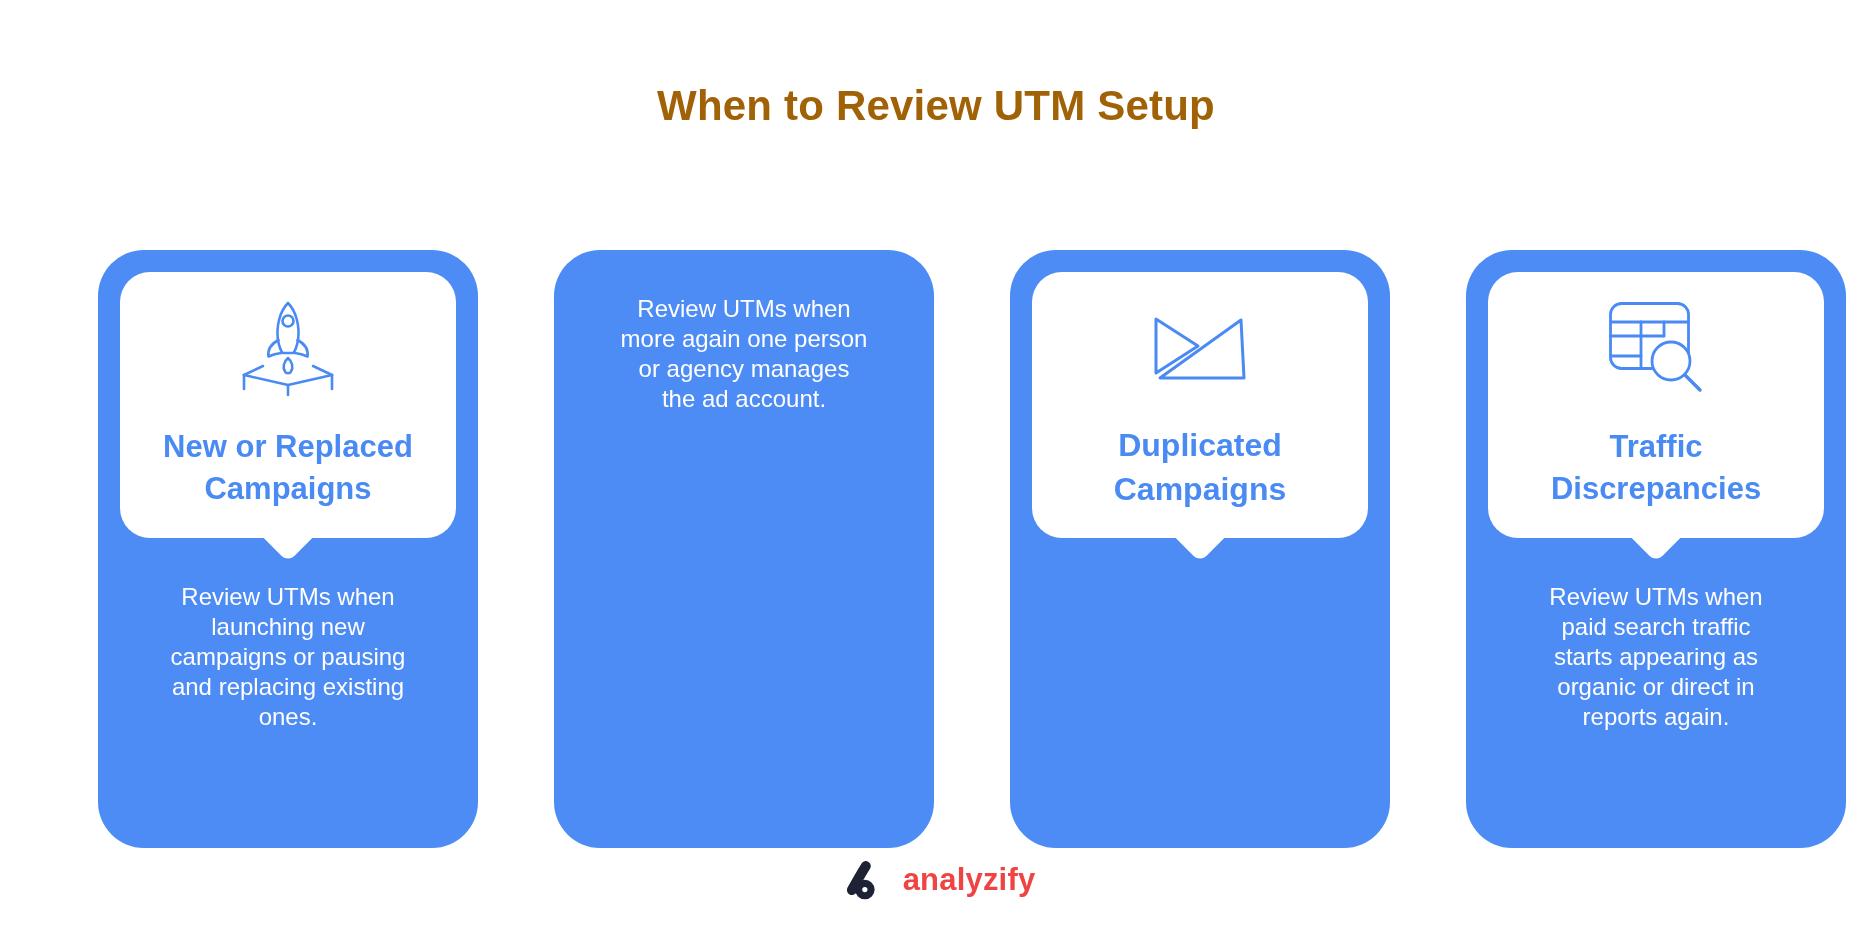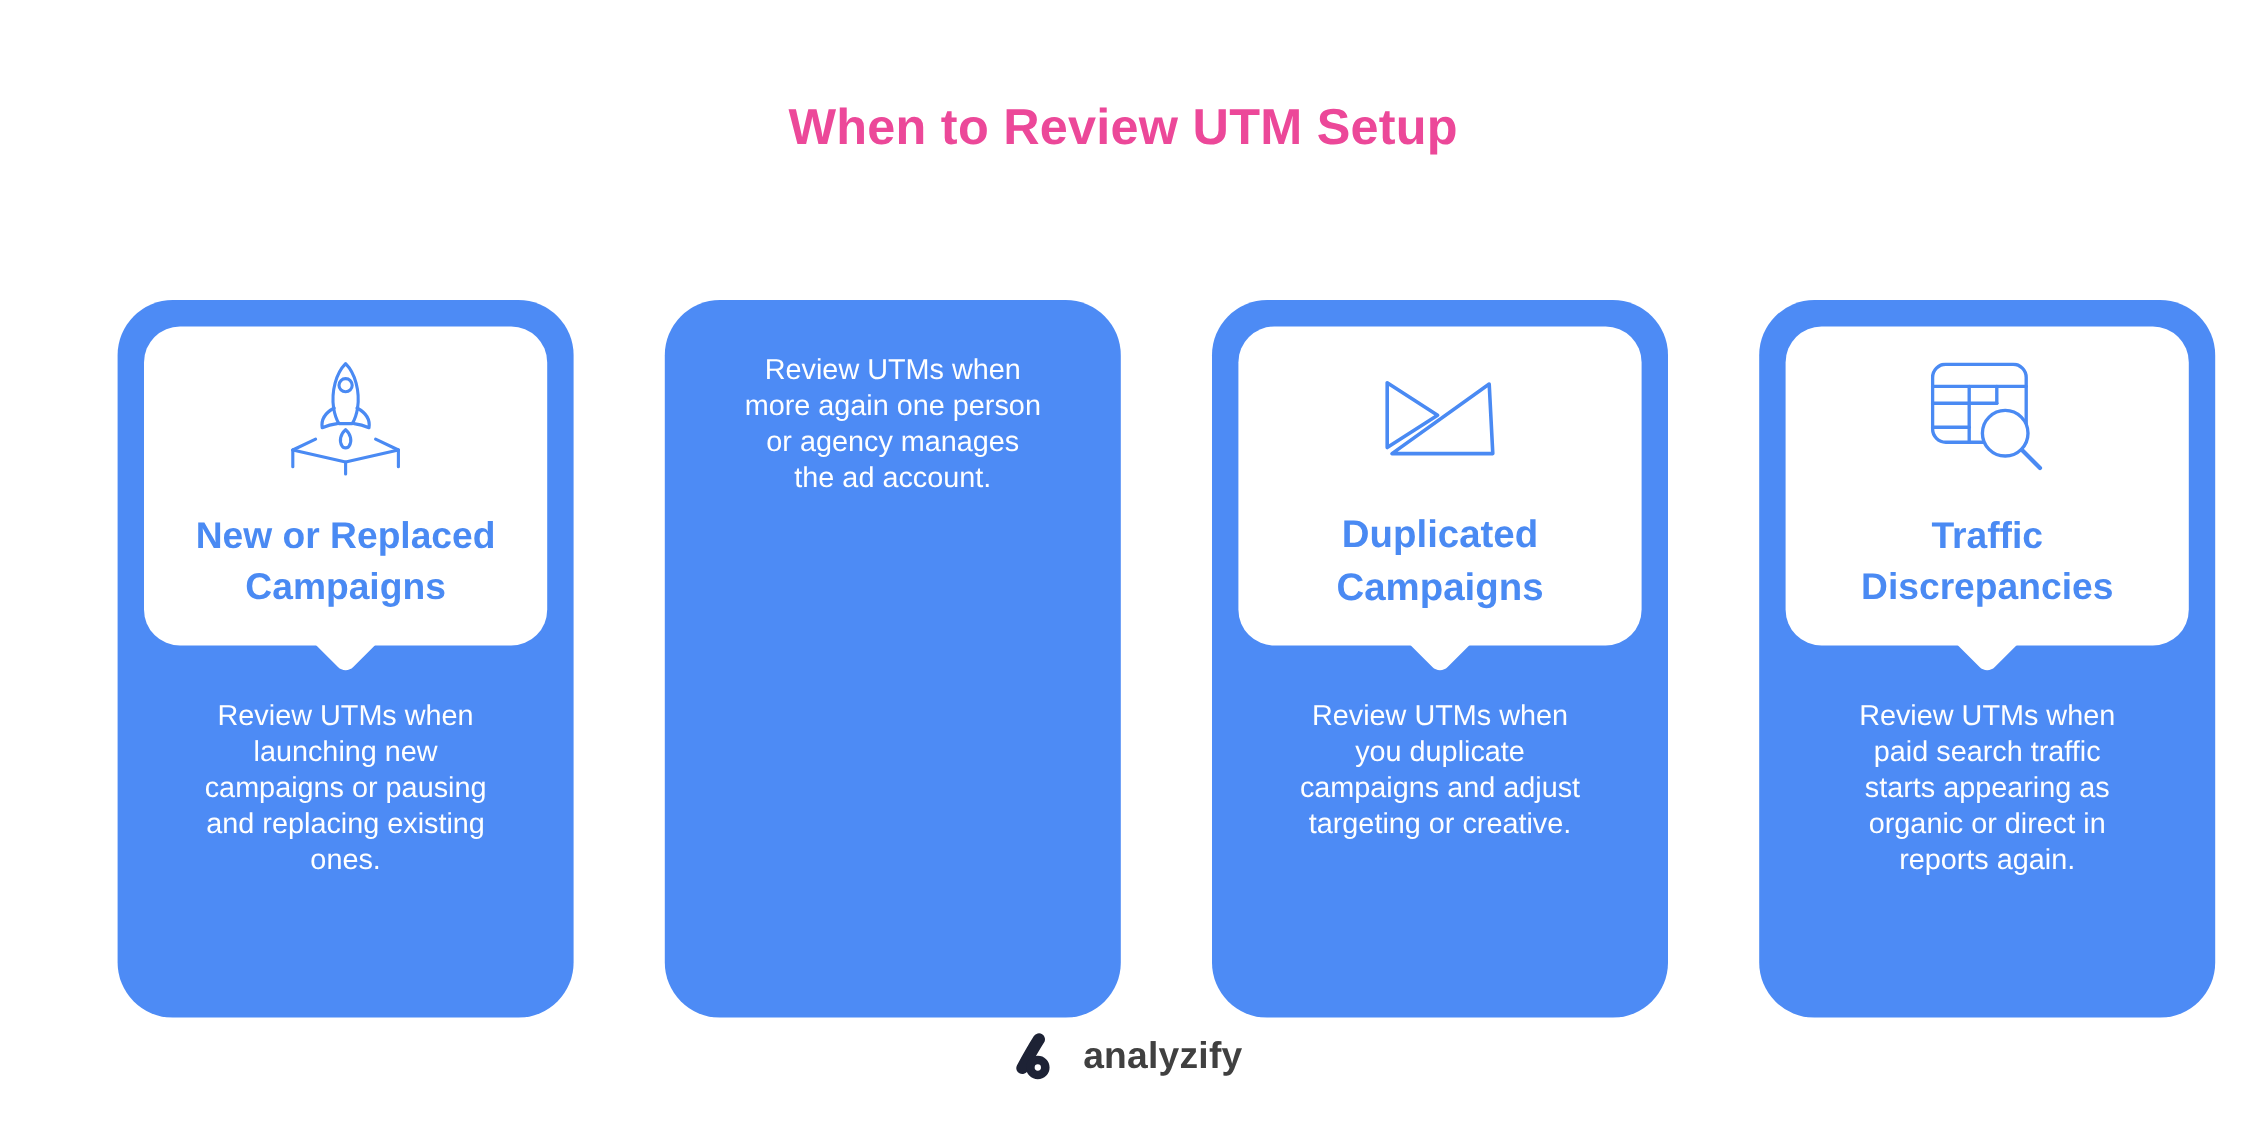--- a/index.html
+++ b/index.html
@@ -3,21 +3,21 @@
 <meta charset="utf-8">
 <style>
   * { margin:0; padding:0; box-sizing:border-box; }
   html,body { background:#ffffff; }
   body { font-family:"Liberation Sans", sans-serif; }
   .canvas {
     position:relative; width:1872px; height:944px; background:#ffffff; overflow:hidden;
   }
   .page-title {
     position:absolute; top:82px; left:0; width:100%;
-    text-align:center; font-size:42px; font-weight:bold; color:#ec4899;
+    text-align:center; font-size:42px; font-weight:bold; color:#a16207;
     letter-spacing:0.2px;
   }
   .cards {
     position:absolute; left:98px; top:250px;
     display:flex; gap:76px;
   }
   .card {
     width:380px; height:598px; background:#4d8bf5; border-radius:46px;
     position:relative;
   }
@@ -50,21 +50,21 @@
     margin:44px auto 0 auto; max-width:248px;
     text-align:center; color:#ffffff; font-size:24px; line-height:30px;
   }
   .icon svg { display:block; }
   .icon { color:#4a8af3; }
   .footer-logo {
     position:absolute; top:856px; left:50%; transform:translateX(-50%);
     display:flex; align-items:center; gap:10px; height:48px;
   }
   .brand-text {
-    font-size:31px; font-weight:bold; color:#404040; letter-spacing:0.2px;margin-left:12px;
+    font-size:31px; font-weight:bold; color:#ef4444; letter-spacing:0.2px;margin-left:12px;
   }
 </style>
 </head>
 <body>
 
 <div class="canvas">
 
   <h1 class="page-title">When to Review UTM Setup</h1>
 
   <div class="cards">
@@ -102,21 +102,20 @@
         <div class="icon-wrap">
           <span class="icon">
             <svg width="94" height="66" viewBox="0 0 94 66" fill="none" stroke="currentColor" stroke-width="3" stroke-linecap="round" stroke-linejoin="round">
               <path d="M3,4 L3,58 L45,31 Z"></path>
               <path d="M88,5 L7,63 L91,63 Z"></path>
             </svg>
           </span>
         </div>
         <h2 class="card-heading">Duplicated Campaigns</h2>
       </div>
-      <p class="card-desc">Review UTMs when you duplicate campaigns and adjust targeting or creative.</p>
     </section>
 
     <section class="card">
       <div class="bubble">
         <div class="icon-wrap">
           <span class="icon">
             <svg width="94" height="92" viewBox="0 0 94 92" fill="none" stroke="currentColor" stroke-width="2.8" stroke-linecap="round" stroke-linejoin="round">
               <rect x="1.5" y="1.5" width="78" height="65" rx="11"></rect>
               <line x1="1.5" y1="20" x2="79.5" y2="20"></line>
               <line x1="32" y1="20" x2="32" y2="66.5"></line>

